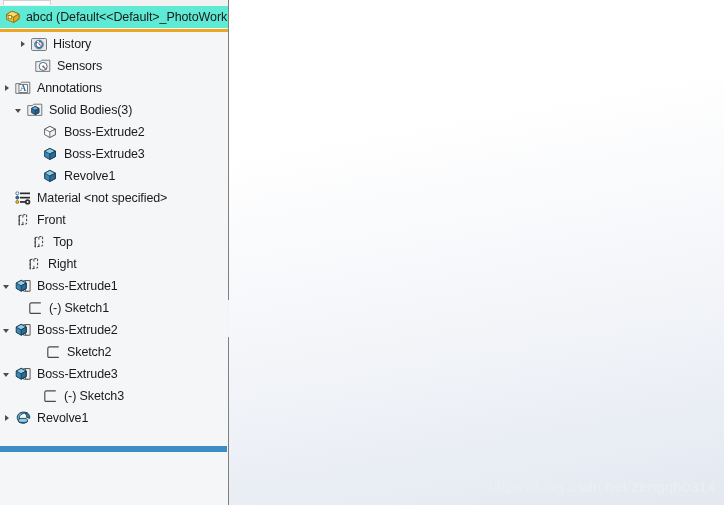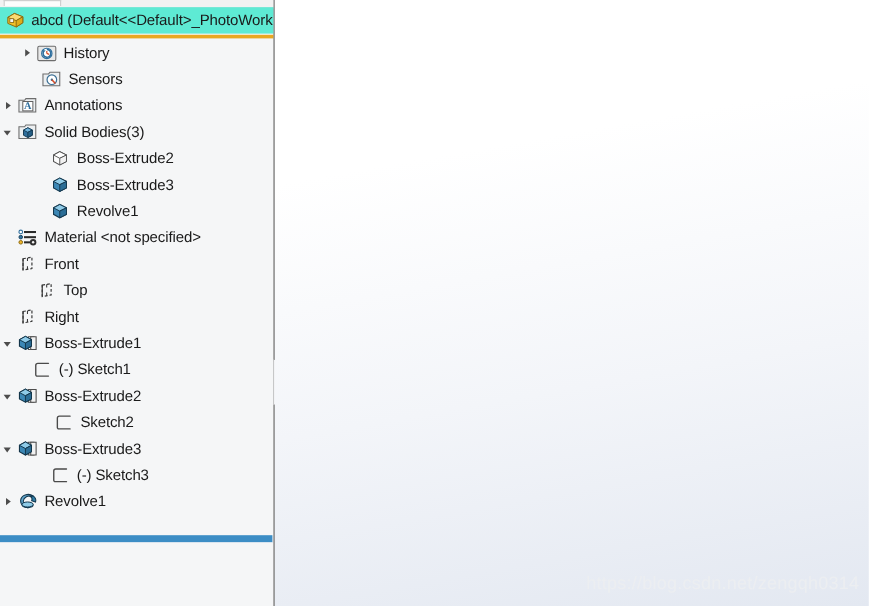--- a/index.html
+++ b/index.html
@@ -256,21 +256,21 @@
           <span class="arrow has"></span>
           <span class="nico">
             <svg class="icon-svg" viewBox="0 0 18 18">
               <path d="M1.8 4.6 L6.5 4.6 L7.6 3.2 L15.8 3.2 L15.8 14.4 L1.8 14.4 Z" fill="#eceff1" stroke="#6d6d6d" stroke-width="0.9"></path>
               <rect x="5" y="5.6" width="8.4" height="7.8" fill="#ffffff" stroke="#5b5b5b" stroke-width="0.8"></rect>
               <text x="9.2" y="12.2" font-family="Liberation Serif, serif" font-size="8.6" font-weight="bold" fill="#2f6f9e" text-anchor="middle">A</text>
             </svg>
           </span>
           <span class="nlabel">Annotations</span>
         </div>
-        <div class="node" style="padding-left: 0px;">
+        <div class="node" style="padding-left: 0px; margin-left: 12px;">
           <span class="arrow has open"></span>
           <span class="nico">
             <svg class="icon-svg" viewBox="0 0 18 18">
               <path d="M1.8 4.6 L6.5 4.6 L7.6 3.2 L15.8 3.2 L15.8 14.4 L1.8 14.4 Z" fill="#eceff1" stroke="#6d6d6d" stroke-width="0.9"></path>
               <polygon points="5.6,7.4 9.2,5.5 12.9,7.4 12.9,11.7 9.2,13.6 5.6,11.7" fill="#2f6f9e" stroke="#14374f" stroke-width="0.8"></polygon>
               <polygon points="5.6,7.4 9.2,5.5 12.9,7.4 9.2,9.3" fill="#6fb4dd" stroke="#14374f" stroke-width="0.7"></polygon>
               <polygon points="9.2,9.3 12.9,7.4 12.9,11.7 9.2,13.6" fill="#276188" stroke="#14374f" stroke-width="0.7"></polygon>
             </svg>
           </span>
           <span class="nlabel">Solid Bodies(3)</span>
@@ -339,21 +339,21 @@
           <span class="arrow"></span>
           <span class="nico">
             <svg class="icon-svg" viewBox="0 0 18 18">
               <polygon points="5.2,4.6 12.6,3.3 12.6,12.8 5.2,14.1" fill="none" stroke="#3a3a3a" stroke-width="1" stroke-dasharray="2.4 1.6"></polygon>
               <path d="M5.2 4.6 L5.2 14.1" stroke="#3a3a3a" stroke-width="1"></path>
               <path d="M8.9 3.95 L8.9 6.6 M8.9 10.8 L8.9 13.4" stroke="#3a3a3a" stroke-width="0.9"></path>
             </svg>
           </span>
           <span class="nlabel">Top</span>
         </div>
-        <div class="node" style="padding-left: 0px; text-align: center;">
+        <div class="node" style="padding-left: 11px; text-align: center;">
           <span class="arrow"></span>
           <span class="nico">
             <svg class="icon-svg" viewBox="0 0 18 18">
               <polygon points="5.2,4.6 12.6,3.3 12.6,12.8 5.2,14.1" fill="none" stroke="#3a3a3a" stroke-width="1" stroke-dasharray="2.4 1.6"></polygon>
               <path d="M5.2 4.6 L5.2 14.1" stroke="#3a3a3a" stroke-width="1"></path>
               <path d="M8.9 3.95 L8.9 6.6 M8.9 10.8 L8.9 13.4" stroke="#3a3a3a" stroke-width="0.9"></path>
             </svg>
           </span>
           <span class="nlabel">Right</span>
         </div>

